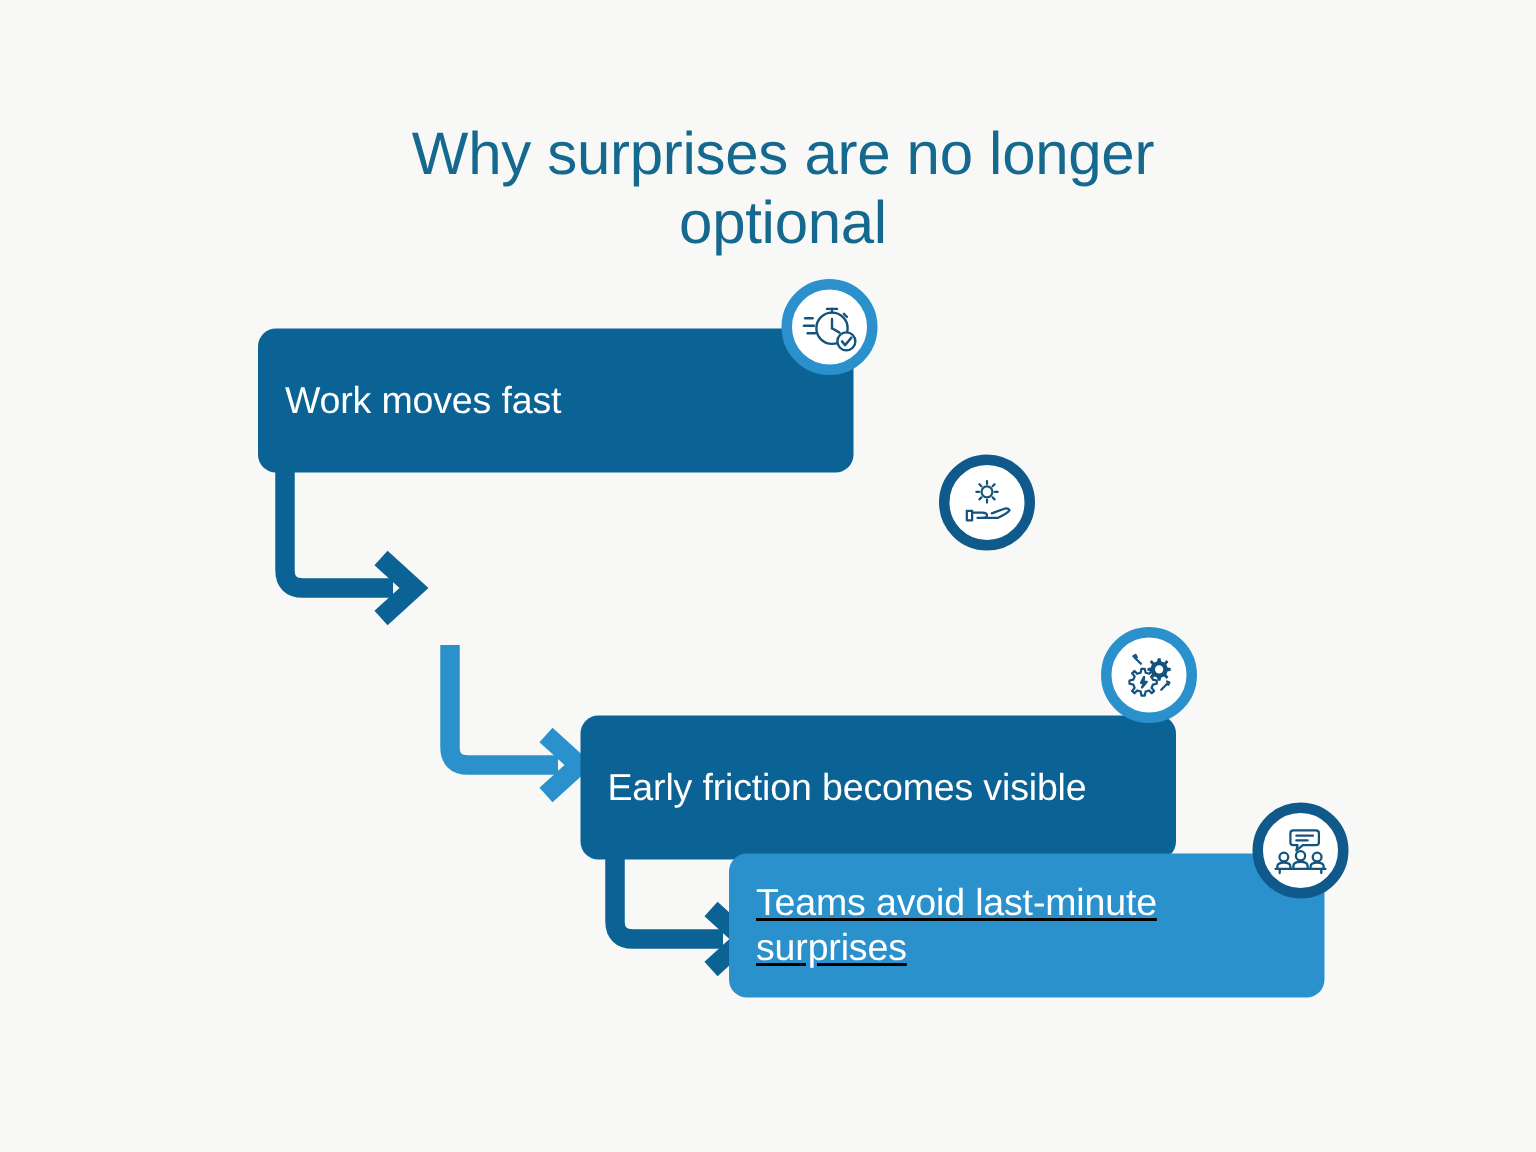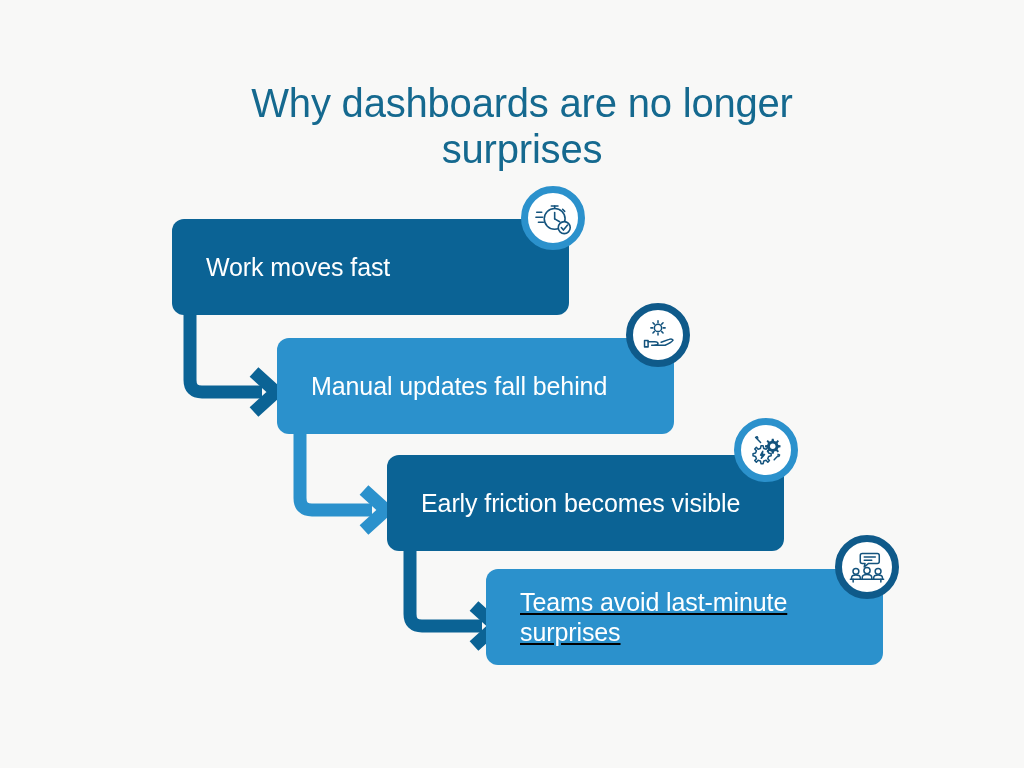--- a/index.html
+++ b/index.html
@@ -43,21 +43,21 @@
   }
   .step-box.dark  { background: #0b6395; }
   .step-box.light { background: #2b91cc; }
 
   .step-label {
     color: #ffffff;
     font-size: 25px;
     line-height: 1.22;
     font-weight: 400;
     letter-spacing: -0.1px;
-    padding: 0 34px;
+    padding: 0 18px;
     width: 100%;
     box-sizing: border-box;
   }
 
   
   .icon-badge {
     position: absolute;
     width: 64px;
     height: 64px;
     border-radius: 50%;
@@ -75,21 +75,21 @@
   .connector {
     position: absolute;
   }
   .connector svg { display: block; overflow: visible; }
 </style>
 </head>
 <body>
 
 <div id="canvas">
 
-  <div id="title">Why dashboards are no longer surprises</div>
+  <div id="title">Why surprises are no longer optional</div>
 
   <div class="connector" style="left:172px; top:312px;">
     <svg width="120" height="98" viewBox="0 0 120 98">
       <path d="M 18 0 L 18 68 Q 18 80 30 80 L 90 80" fill="none" stroke="#0b6395" stroke-width="13" stroke-linecap="butt"></path>
       <path d="M 82 60 L 104 80 L 82 100" fill="none" stroke="#0b6395" stroke-width="13" stroke-linecap="butt" stroke-linejoin="miter"></path>
     </svg>
   </div>
 
   <div class="connector" style="left:282px; top:430px;">
     <svg width="120" height="98" viewBox="0 0 120 98">
@@ -117,36 +117,33 @@
       <path d="M 26 9.5 L 26 12.5"></path>
       <path d="M 35.5 13.5 L 38 16"></path>
       <path d="M 10.5 17 L 4.5 17"></path>
       <path d="M 11.5 23 L 3.5 23"></path>
       <path d="M 12.5 29 L 6.5 29"></path>
       <circle cx="37.5" cy="35.5" r="7.2" fill="#ffffff"></circle>
       <path d="M 34 35.5 L 36.5 38.5 L 41.5 32.5"></path>
     </svg>
   </div>
 
-  <div class="step-box light" style="left:277px; top:338px; width:397px; height:96px;">
-    <div class="step-label">Manual updates fall behind</div>
-  </div>
   <div class="icon-badge ring-navy" style="left:626px; top:303px;">
     <svg width="38" height="38" viewBox="0 0 48 48" fill="none" stroke="#14537d" stroke-width="1.9" stroke-linecap="round" stroke-linejoin="round">
       <circle cx="24" cy="15" r="4.6"></circle>
       <path d="M 24 6 L 24 8.4 M 24 21.6 L 24 24 M 15 15 L 17.4 15 M 30.6 15 L 33 15
                M 17.6 8.6 L 19.3 10.3 M 28.7 19.7 L 30.4 21.4
                M 30.4 8.6 L 28.7 10.3 M 19.3 19.7 L 17.6 21.4"></path>
       <path d="M 7 31 L 11.5 31 L 11.5 39 L 7 39 Z"></path>
       <path d="M 11.5 32.5 L 20 32.5 Q 24 32.5 24 35 Q 24 37 20 37 L 16 37"></path>
       <path d="M 20 37 L 33 37 Q 41 33.5 43 30.5 Q 41.5 28 38 29.5 L 28 33.2"></path>
     </svg>
   </div>
 
-  <div class="step-box dark" style="left:387px; top:455px; width:397px; height:96px;">
+  <div class="step-box dark" style="left:387px; top:477px; width:397px; height:96px;">
     <div class="step-label">Early friction becomes visible</div>
   </div>
   <div class="icon-badge ring-light" style="left:734px; top:418px;">
     <svg width="40" height="40" viewBox="0 0 48 48" fill="none" stroke="#14537d" stroke-width="1.8" stroke-linecap="round" stroke-linejoin="round">
       <path d="M 31 10.5 L 33.2 10.5 L 33.8 13.2 L 36.2 13.9 L 38 12 L 39.6 13.6 L 37.9 15.6
                L 38.8 17.9 L 41.4 18.4 L 41.4 20.6 L 38.8 21.2 L 37.9 23.5 L 39.6 25.5
                L 38 27.1 L 36.2 25.2 L 33.8 25.9 L 33.2 28.6 L 31 28.6 L 30.4 25.9
                L 28 25.2 L 26.2 27.1 L 24.6 25.5 L 26.3 23.5 L 25.4 21.2 L 22.8 20.6
                L 22.8 18.4 L 25.4 17.9 L 26.3 15.6 L 24.6 13.6 L 26.2 12 L 28 13.9
                L 30.4 13.2 Z" fill="#14537d" stroke="none"></path>

